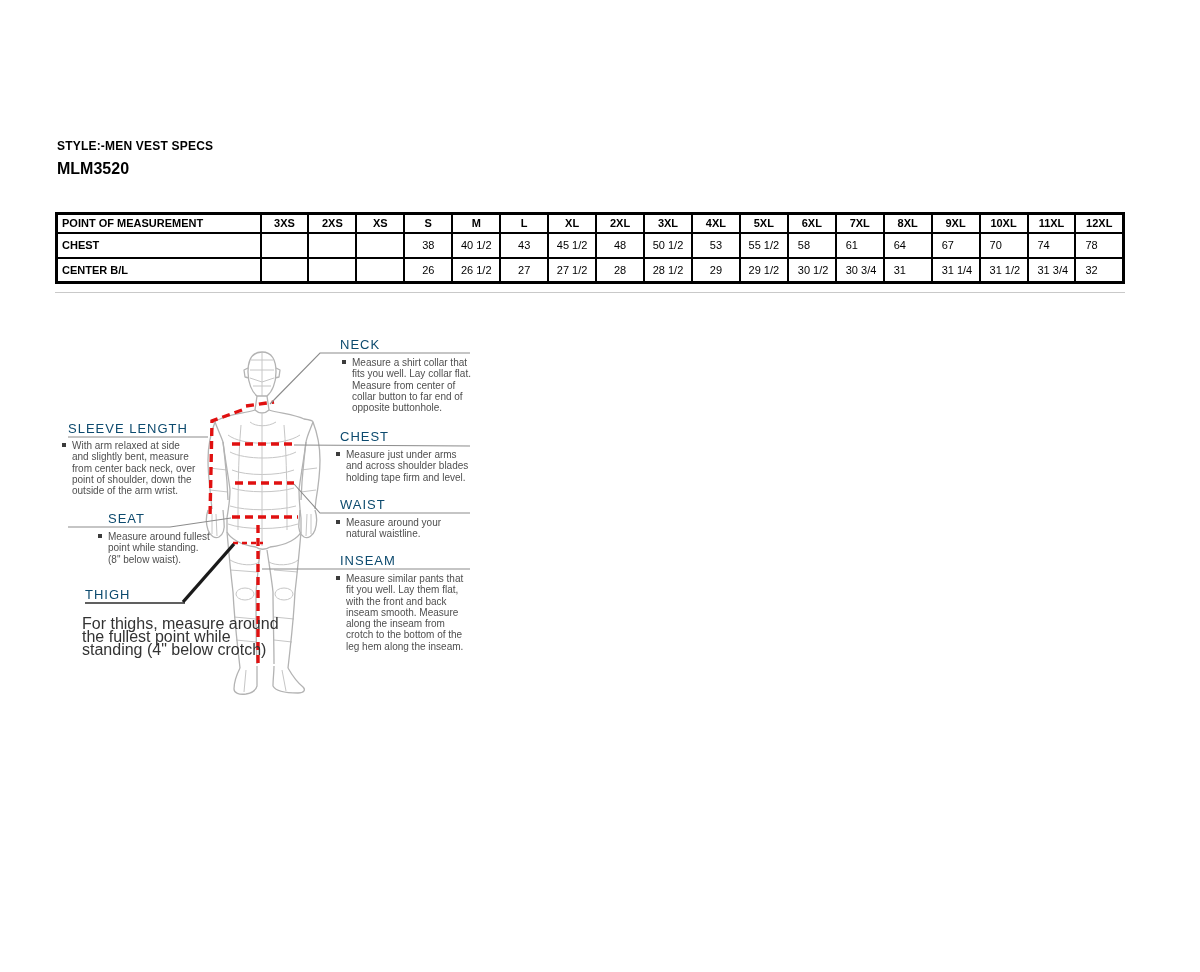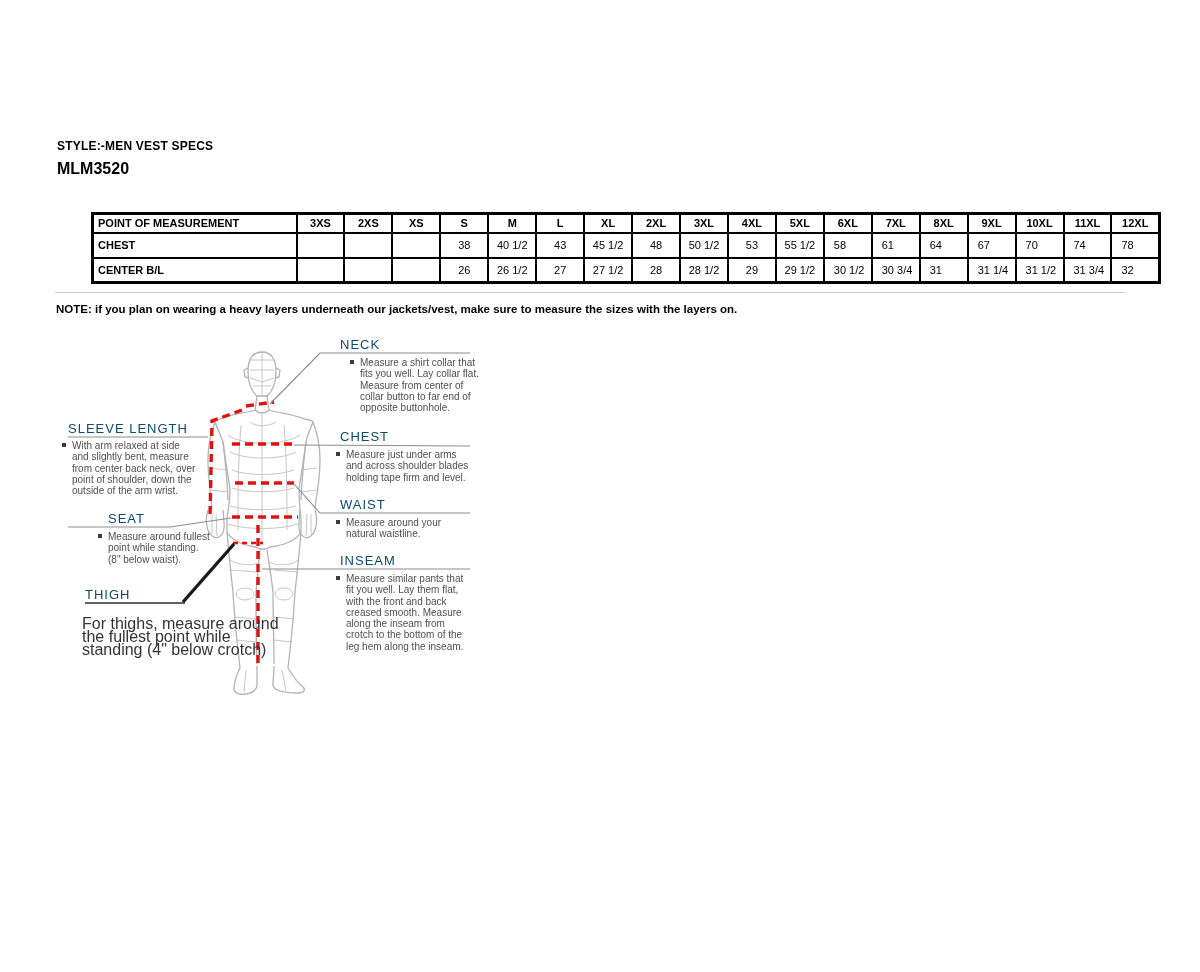--- a/index.html
+++ b/index.html
@@ -5,21 +5,21 @@
   * { margin:0; padding:0; box-sizing:border-box; }
   body { background:#ffffff; font-family:"Liberation Sans", sans-serif; }
   #page {
     position:relative; width:1200px; height:872px; background:#ffffff; overflow:hidden;
     color:#000;
   }
   
   .doc-title { position:absolute; left:57px; top:139px; font-size:12px; font-weight:bold; letter-spacing:.2px; }
   .doc-model { position:absolute; left:57px; top:160px; font-size:16px; font-weight:bold; }
   
-  #table-wrap { position:absolute; left:55px; top:212px;margin-left:36px; }
+  #table-wrap { position:absolute; left:55px; top:212px; }
   table#size-table {
     table-layout:fixed; width:1070px; border-collapse:collapse;
     border:3px solid #000; background:#fff;
   }
   #size-table col.c-label { width:204px; }
   #size-table th, #size-table td {
     border:2px solid #000; font-size:11px; text-align:center; padding:0; overflow:hidden;
   }
   #size-table thead th { height:19px; font-weight:bold; }
   #size-table tbody td { height:25px; font-weight:normal; }
@@ -31,21 +31,21 @@
   
   #diagram { position:absolute; left:60px; top:330px; width:430px; height:370px; }
   #diagram svg { position:absolute; left:0; top:0; }
   .dlabel { position:absolute; }
   .dtitle { font-size:13px; letter-spacing:1px; color:#0c4a6e; white-space:nowrap; }
   .dbody { position:absolute; font-size:10px; line-height:11.3px; color:#4f4f4f; }
   .tline { white-space:nowrap; }
   .bullet { position:absolute; left:-10px; top:3px; width:3.5px; height:3.5px; background:#3c3c3c; }
   
   #lbl-neck   { left:280px; top:7px; }
-  #lbl-neck   .dbody { left:20px; top:20px; }
+  #lbl-neck   .dbody { left:12px; top:20px; }
   #lbl-chest  { left:280px; top:99px; }
   #lbl-chest  .dbody { left:6px; top:20px; }
   #lbl-waist  { left:280px; top:167px; }
   #lbl-waist  .dbody { left:6px; top:20px; }
   #lbl-inseam { left:280px; top:223px; }
   #lbl-inseam .dbody { left:6px; top:20px; }
   
   #lbl-sleeve { left:8px;  top:91px; }
   #lbl-sleeve .dbody { left:4px; top:19px; }
   #lbl-seat   { left:12px; top:181px;margin-left:36px; }
@@ -148,21 +148,20 @@
             <td class="al">31 1/4</td>
             <td class="al">31 1/2</td>
             <td class="al">31 3/4</td>
             <td class="al">32</td>
           </tr>
         </tbody>
       </table>
   </div>
   <div class="table-hairline"></div>
 
-  <div class="doc-note">NOTE: if you plan on wearing a heavy layers underneath our jackets/vest, make sure to measure the sizes with the layers on.</div>
 
   <div id="diagram">
 
     <svg width="430" height="370" viewBox="0 0 430 370">
 
       <g stroke="#c6c6c6" stroke-width="1" fill="none">
         <path d="M202,22 L202,66"></path>
         <path d="M191,30 L213,30"></path>
         <path d="M190,40 L214,40"></path>
         <path d="M190,48 L202,52 L214,48"></path>
@@ -286,21 +285,21 @@
     </div>
 
     <div class="dlabel" id="lbl-inseam">
       <div class="dtitle">INSEAM</div>
       <div class="dbody">
         <span class="bullet"></span>
         <div>
             <div class="tline">Measure similar pants that</div>
             <div class="tline">fit you well. Lay them flat,</div>
             <div class="tline">with the front and back</div>
-            <div class="tline">creased smooth. Measure</div>
+            <div class="tline">inseam smooth. Measure</div>
             <div class="tline">along the inseam from</div>
             <div class="tline">crotch to the bottom of the</div>
             <div class="tline">leg hem along the inseam.</div>
           </div>
       </div>
     </div>
 
     <div class="dlabel" id="lbl-sleeve">
       <div class="dtitle">SLEEVE LENGTH</div>
       <div class="dbody">

